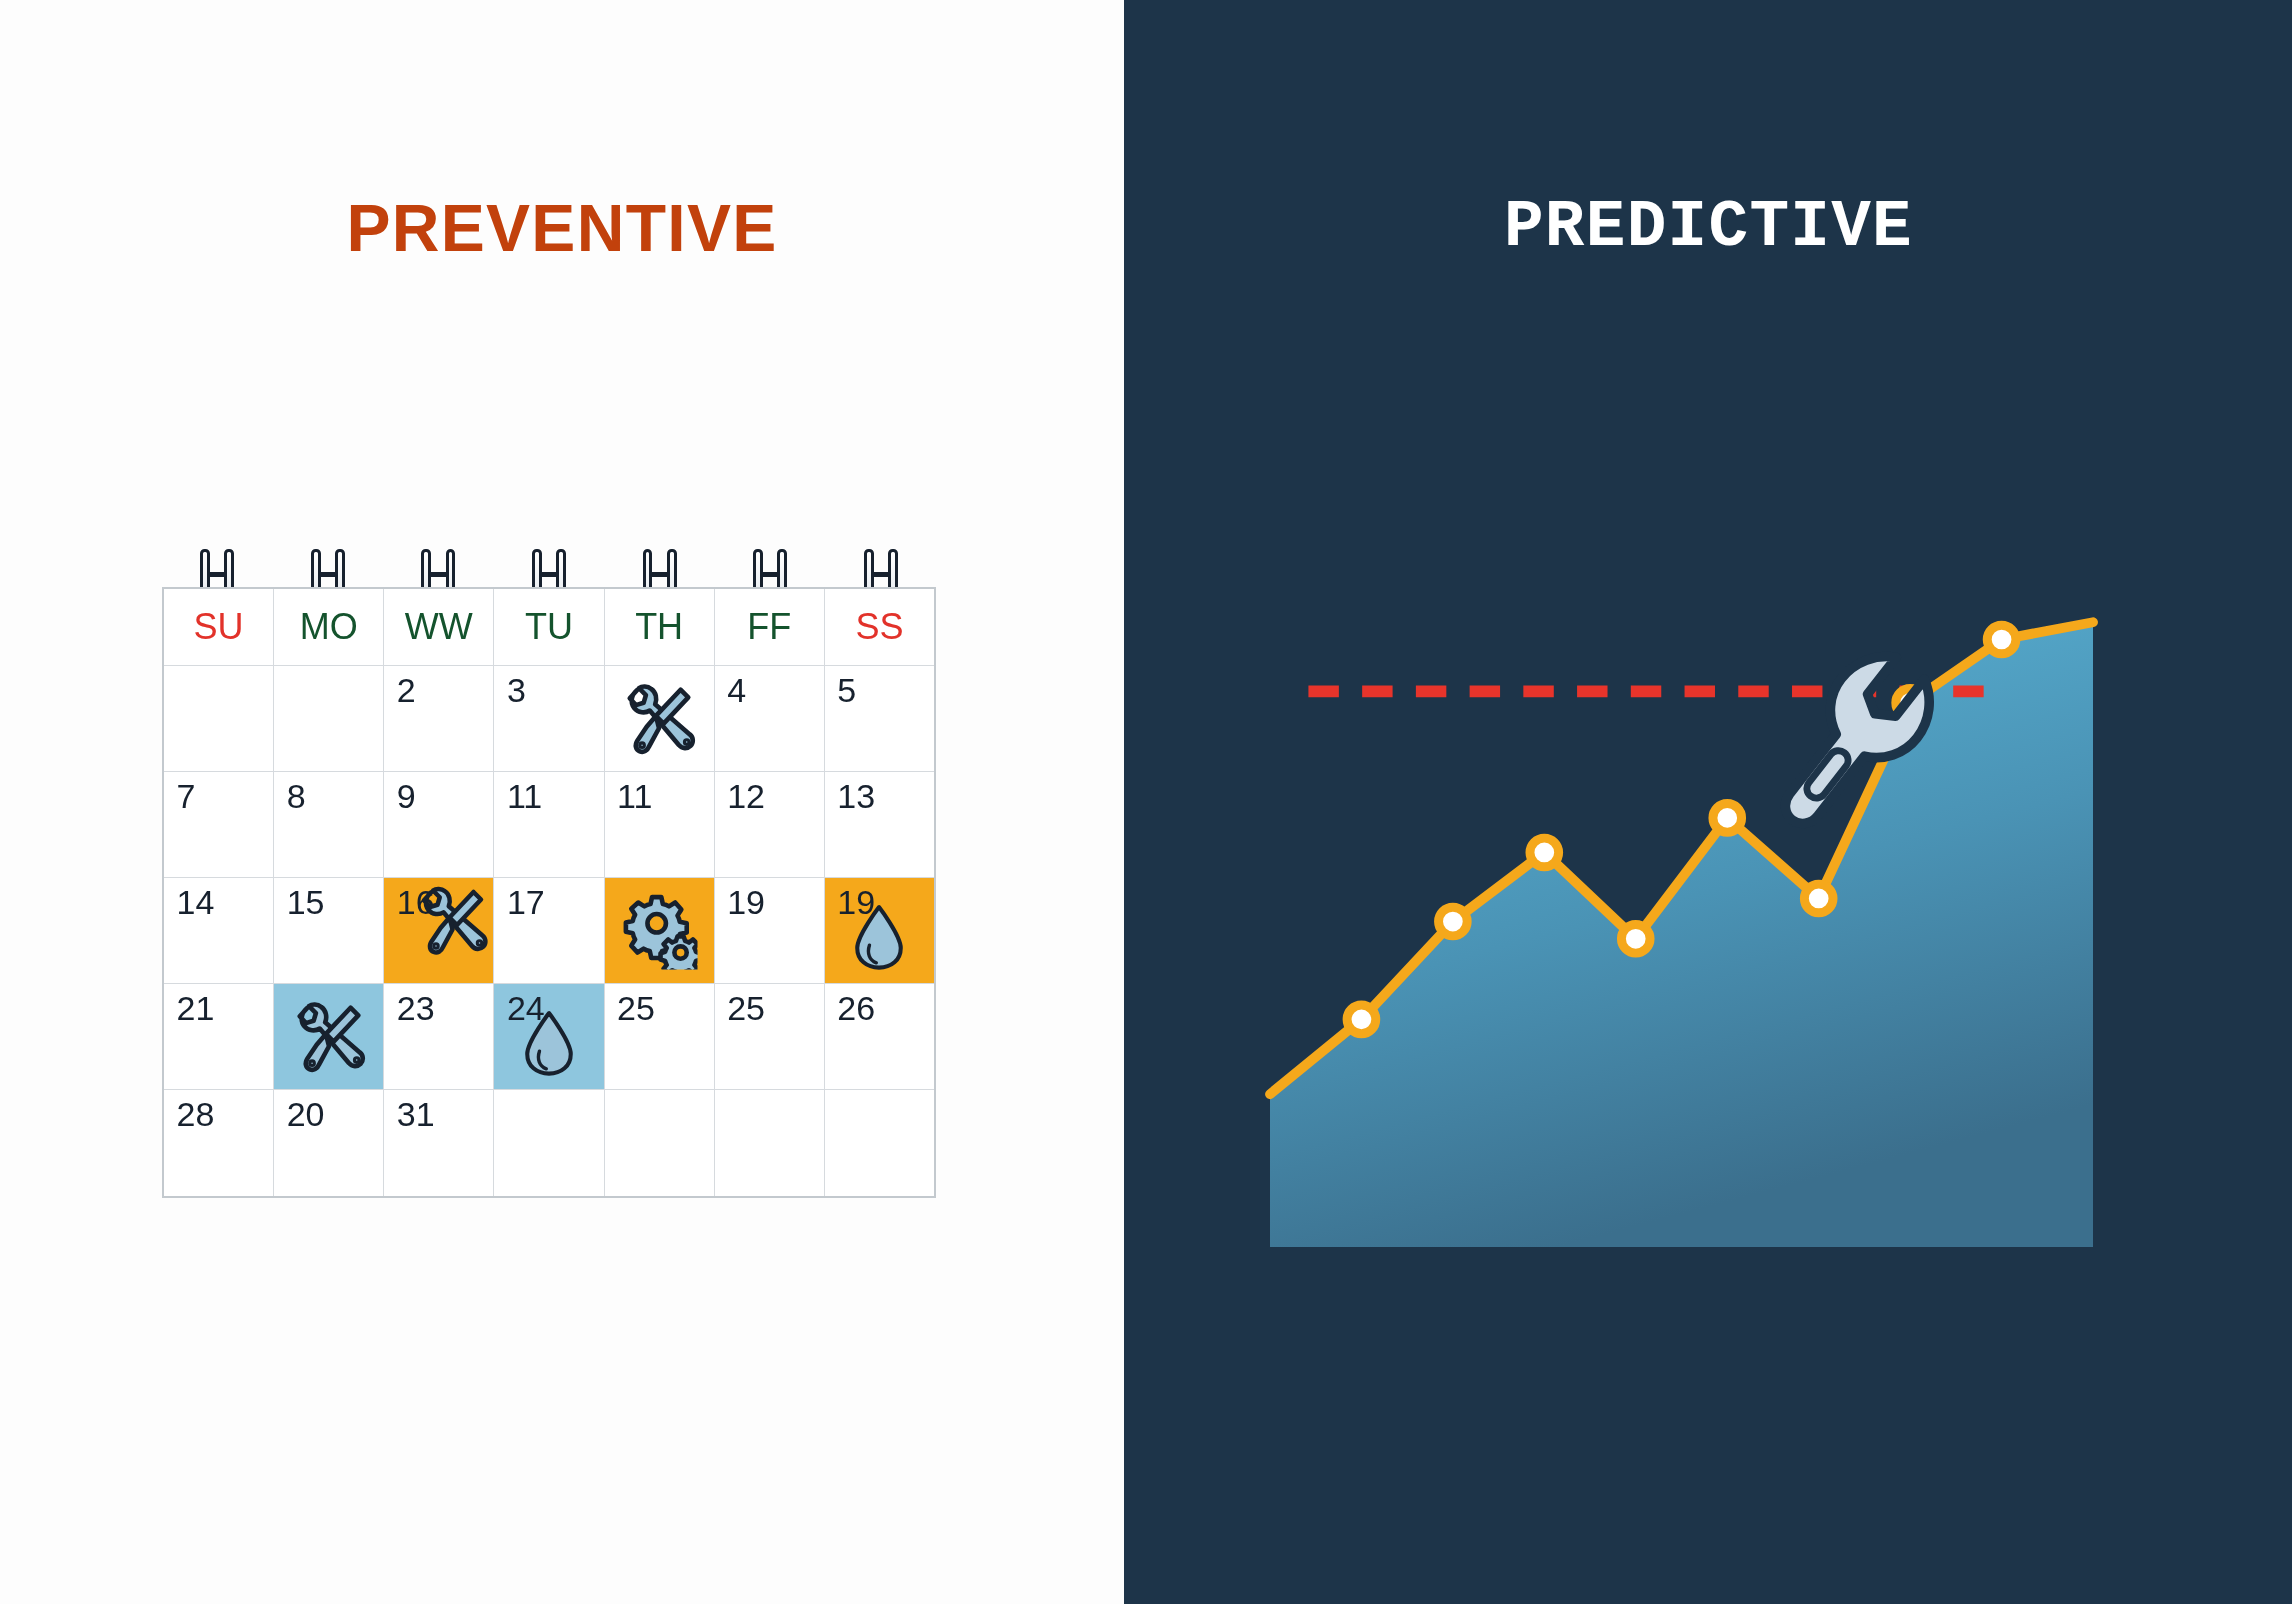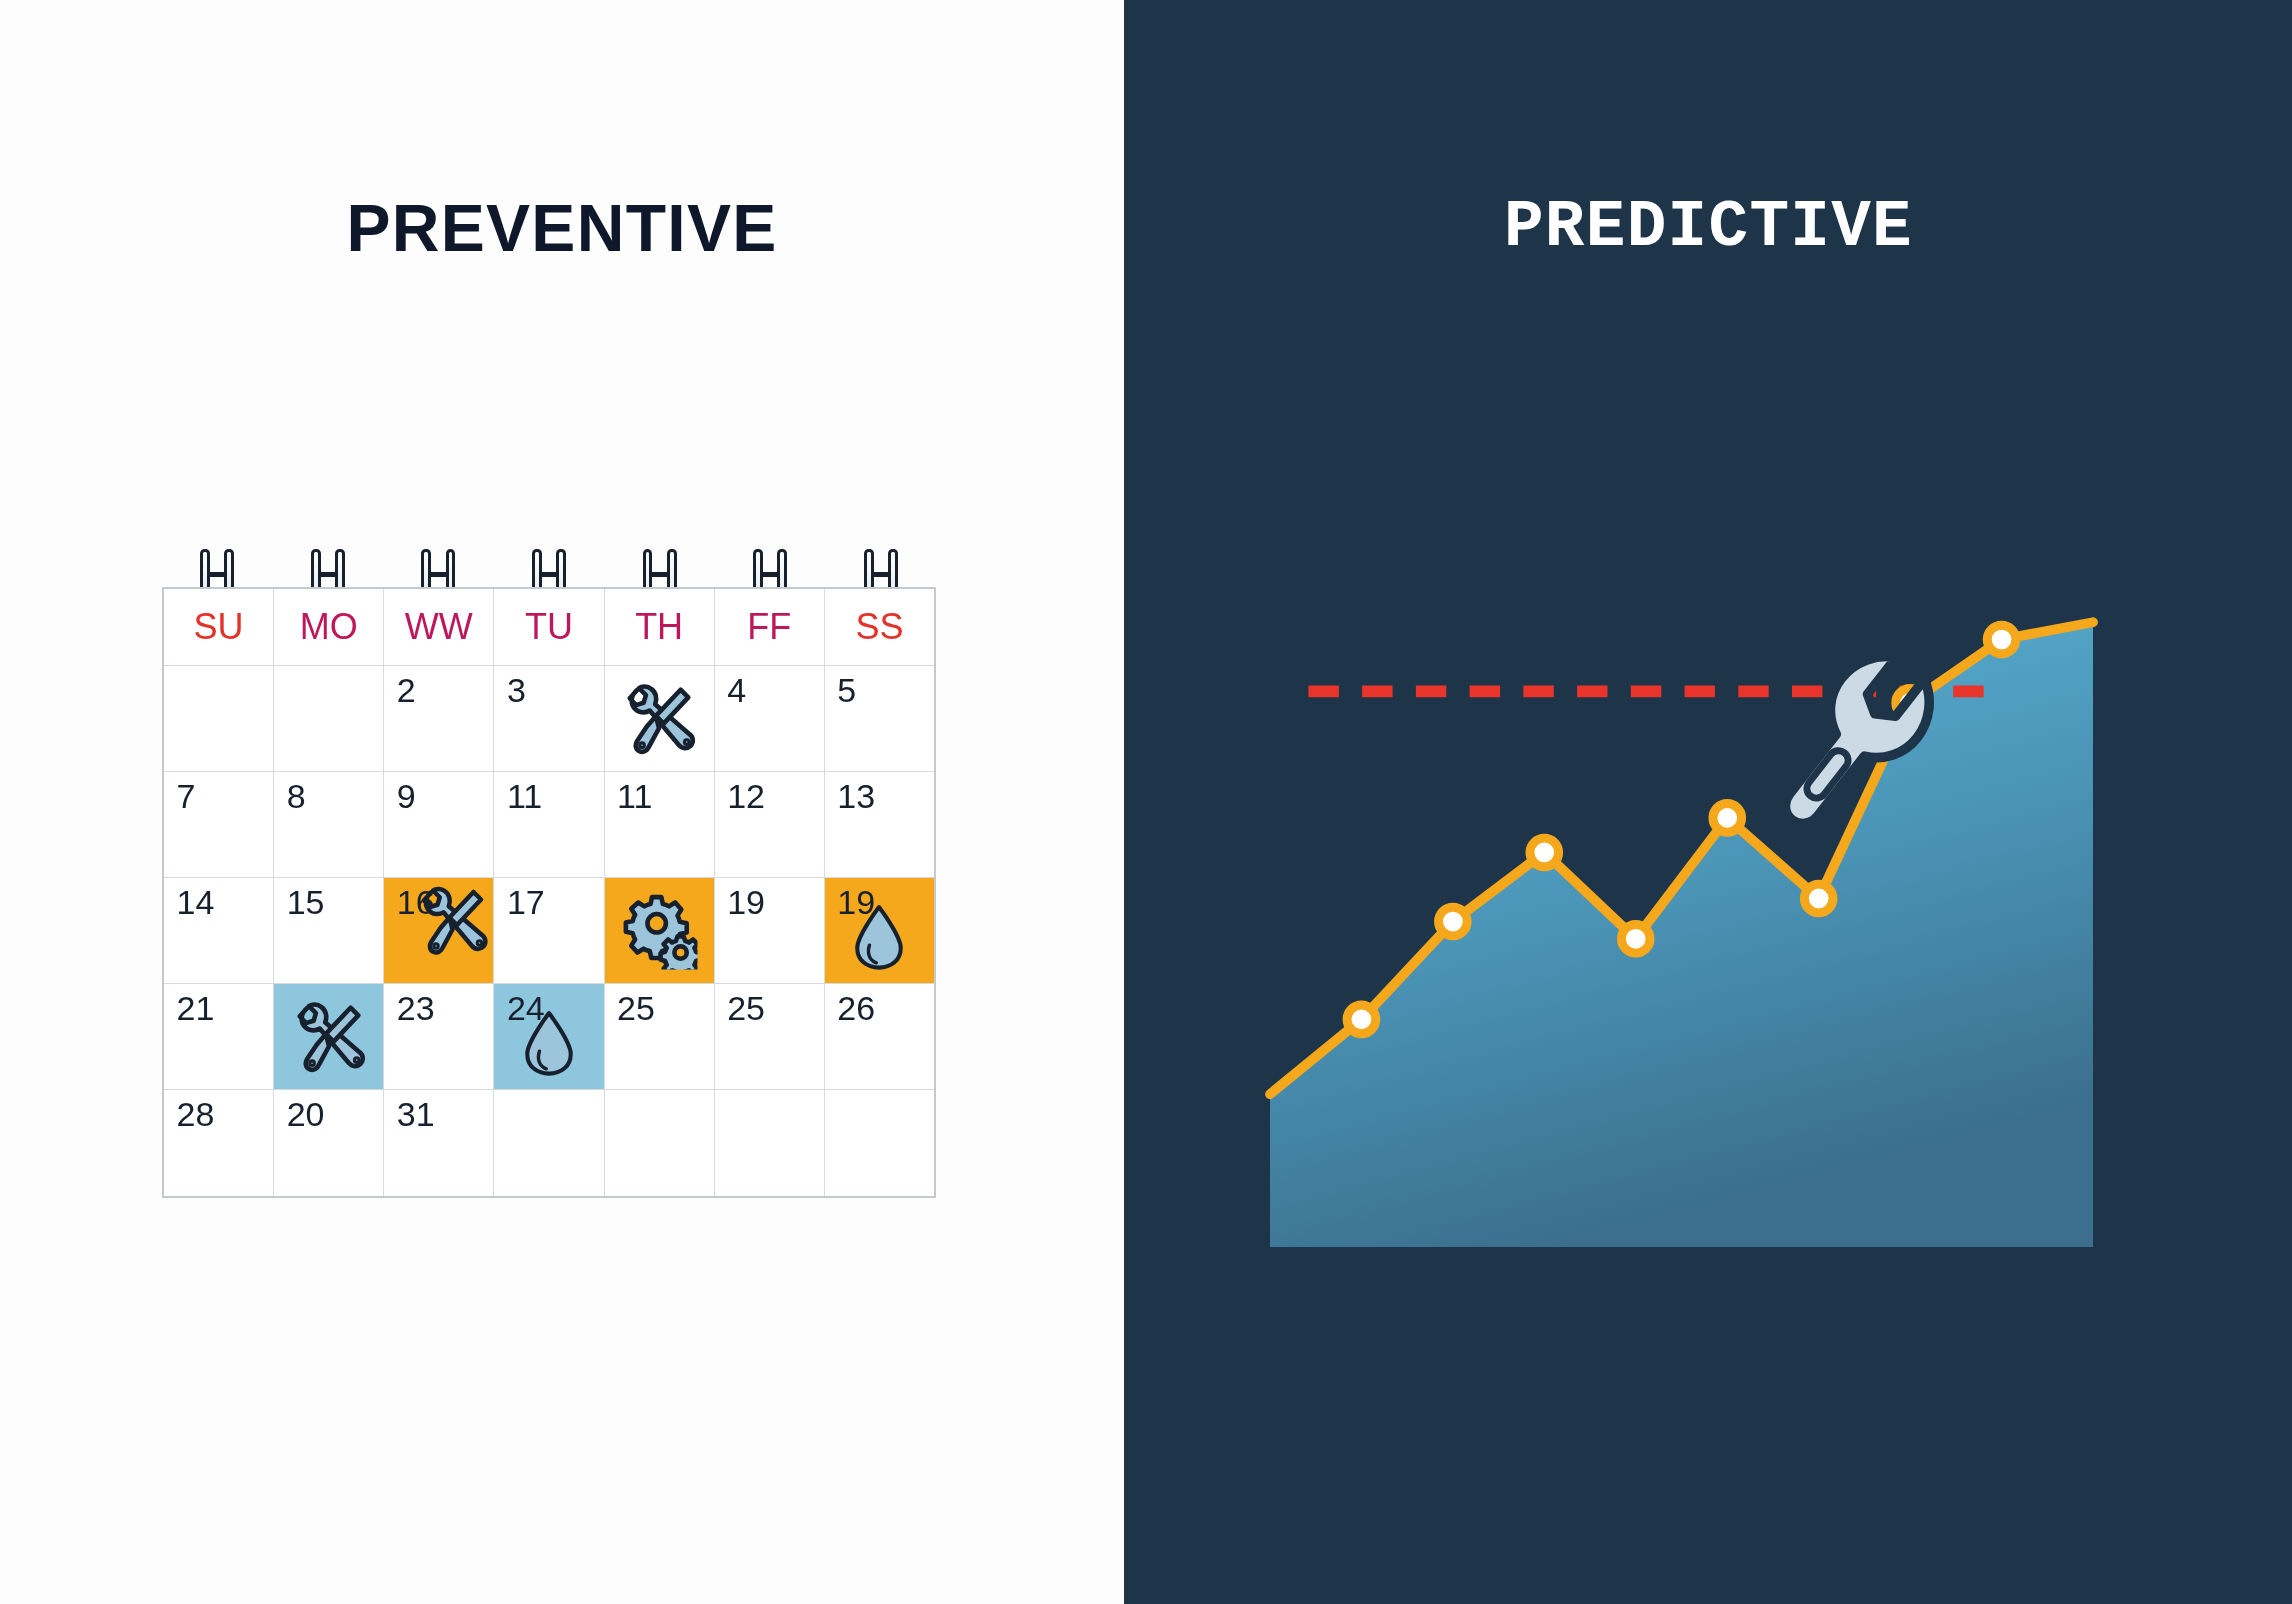--- a/index.html
+++ b/index.html
@@ -40,21 +40,21 @@
     position: absolute;
     top: 195px;
     left: 0;
     width: 100%;
     text-align: center;
     font-size: 66px;
     font-weight: 700;
     letter-spacing: 1.3px;
     line-height: 1;
   }
-  .title-left  { color: #0f172a; text-align: center; }
+  .title-left  { color: #c2410c; text-align: center; }
   .title-right { color: #ffffff; font-family: Liberation Mono, monospace; }
 
   
   .calendar {
     position: absolute;
     left: 162px;
     top: 587px;
     width: 774px;
     border: 2.7px solid #c3c9ce;
     background: #ffffff;
@@ -120,21 +120,21 @@
   .cal-row:last-child .cell { border-bottom: none; padding-left: 20px; }
 
   .dow {
     position: absolute;
     left: 0; right: 0;
     top: 50%;
     transform: translateY(-50%);
     text-align: center;
     font-size: 36px;
     font-weight: 400;
-    color: #be185d;
+    color: #14532d;
     font-family: "Liberation Sans", sans-serif;
   }
   .dow.weekend { color: #e2322a; }
 
   .daynum {
     position: absolute;
     left: 12.5px;
     top: 7.2px;
     font-size: 34px;
     color: #17212e;

